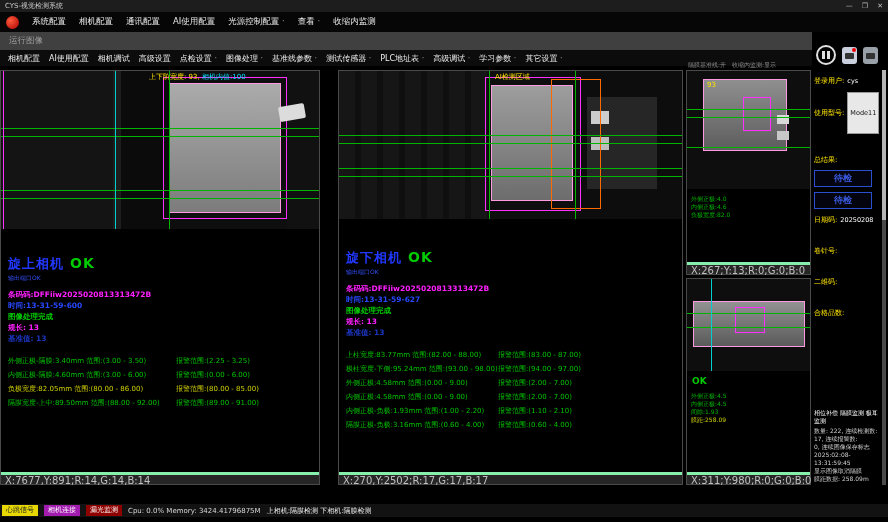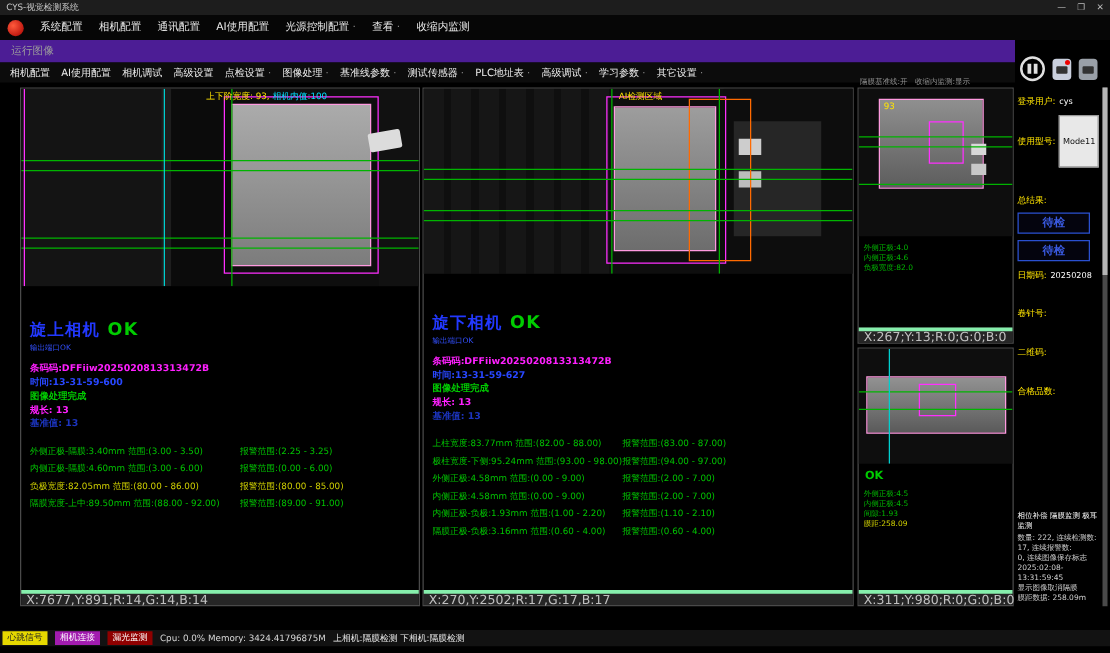--- a/index.html
+++ b/index.html
@@ -14,21 +14,21 @@
   .win-controls span{cursor:pointer}
 
   
   .menubar{position:absolute;left:0;top:12px;width:100%;height:20px;background:#060606;
     display:flex;align-items:center;gap:13px;padding:0 6px;font-size:8.5px;color:#e8e8e8;white-space:nowrap}
   .logo{width:13px;height:13px;border-radius:50%;flex:0 0 auto;
     background:radial-gradient(circle at 35% 35%,#ff5a3c,#a80000)}
   .menu-item{cursor:pointer}
   .menu-item.dot::after{content:" ·";color:#888}
 
-  .tabrow{position:absolute;left:0;top:32px;width:812px;height:18px;background:#4c1d95;
+  .tabrow{position:absolute;left:0;top:32px;width:812px;height:18px;background:#404040;
     display:flex;align-items:center;padding:0 9px}
   .tab{font-size:8.5px;color:#9c9c9c;cursor:pointer}
 
   .toolbar{position:absolute;left:0;top:50px;width:812px;height:16px;background:#0c0c0c;
     display:flex;align-items:center;gap:9px;padding:0 8px;font-size:8px;color:#ededed;white-space:nowrap}
   .tb-item{cursor:pointer}
   .tb-item.dot::after{content:" ·";color:#888}
 
   
   .tr-buttons{position:absolute;left:816px;top:42px;width:70px;height:26px;display:flex;align-items:center;gap:6px}
@@ -39,21 +39,21 @@
   .sq-btn .inner{position:absolute;left:3px;top:6px;width:9px;height:6px;background:#333;border-radius:1px}
   .sq-btn .dot{position:absolute;right:1px;top:1px;width:4px;height:4px;border-radius:50%;background:#e00}
   .sq-btn.gray{background:#9aa0a8}
 
   .top-note{position:absolute;left:688px;top:61px;width:124px;font-size:6px;color:#8f8f8f;
     white-space:nowrap;overflow:hidden}
   .top-note span{margin-right:4px}
 
   
   .panel{position:absolute;background:#000;border:1px solid #4a4a4a}
-  #panel-left{left:16px;top:70px;width:320px;height:415px}
+  #panel-left{left:0;top:70px;width:320px;height:415px}
   #panel-center{left:338px;top:70px;width:345px;height:415px}
   #panel-r1{left:686px;top:70px;width:125px;height:205px}
   #panel-r2{left:686px;top:278px;width:125px;height:207px}
 
   .cam-img{position:relative;width:100%;overflow:hidden;background:#0e0e0e}
   #panel-left .cam-img{height:158px}
   #panel-center .cam-img{height:148px}
   #panel-r1 .cam-img{height:118px}
   #panel-r2 .cam-img{height:92px}
   .shape,.rect,.hline,.vline{position:absolute}

